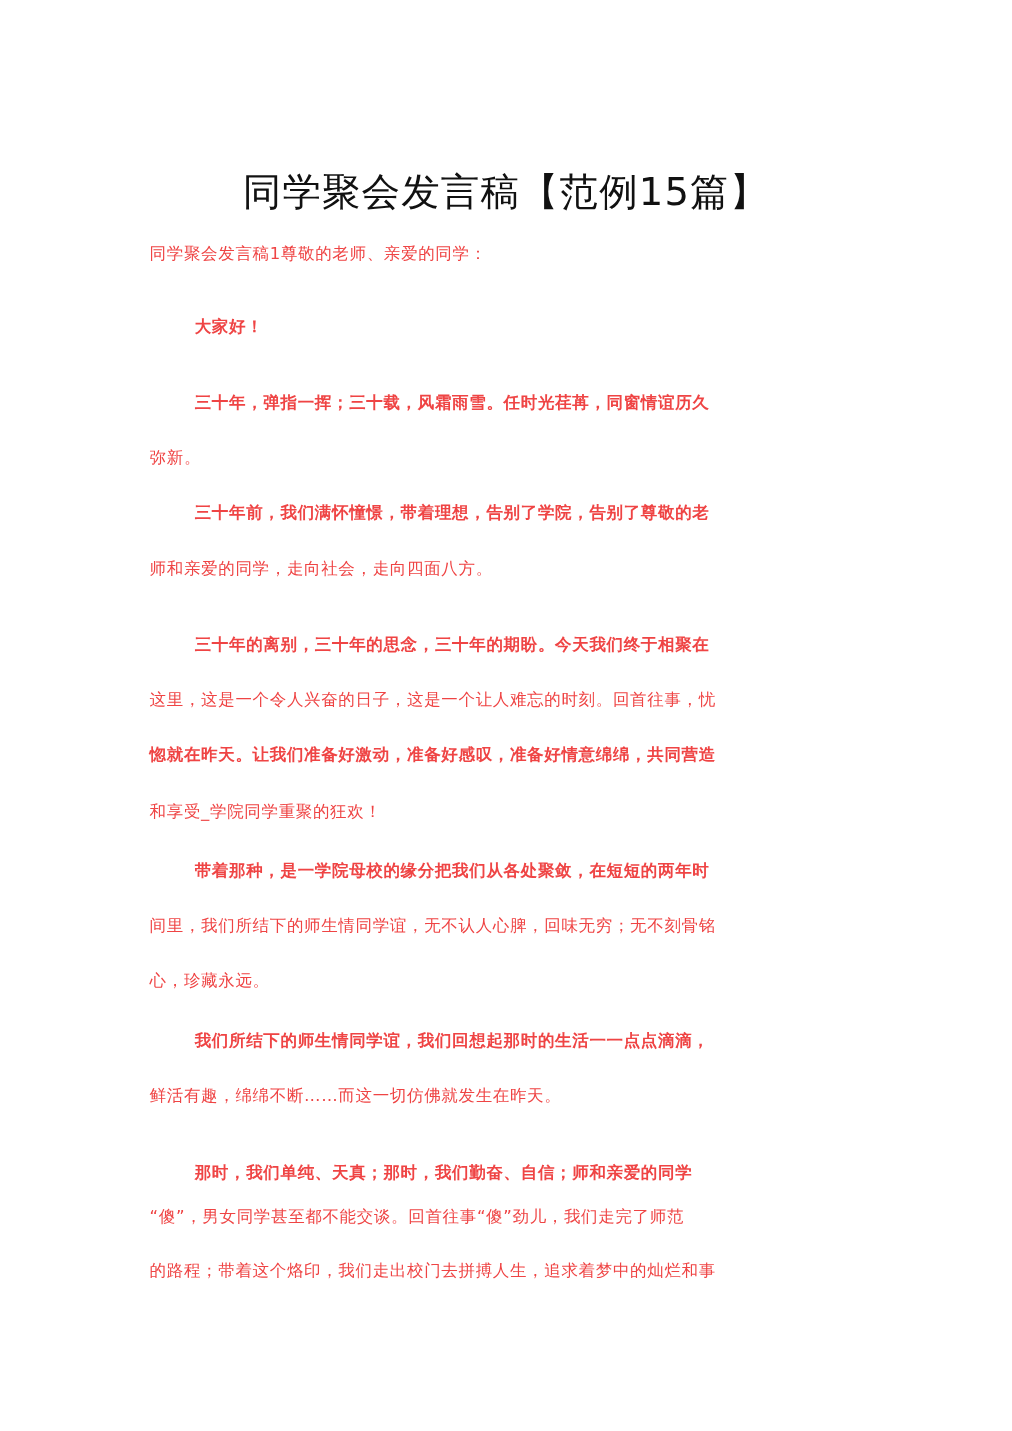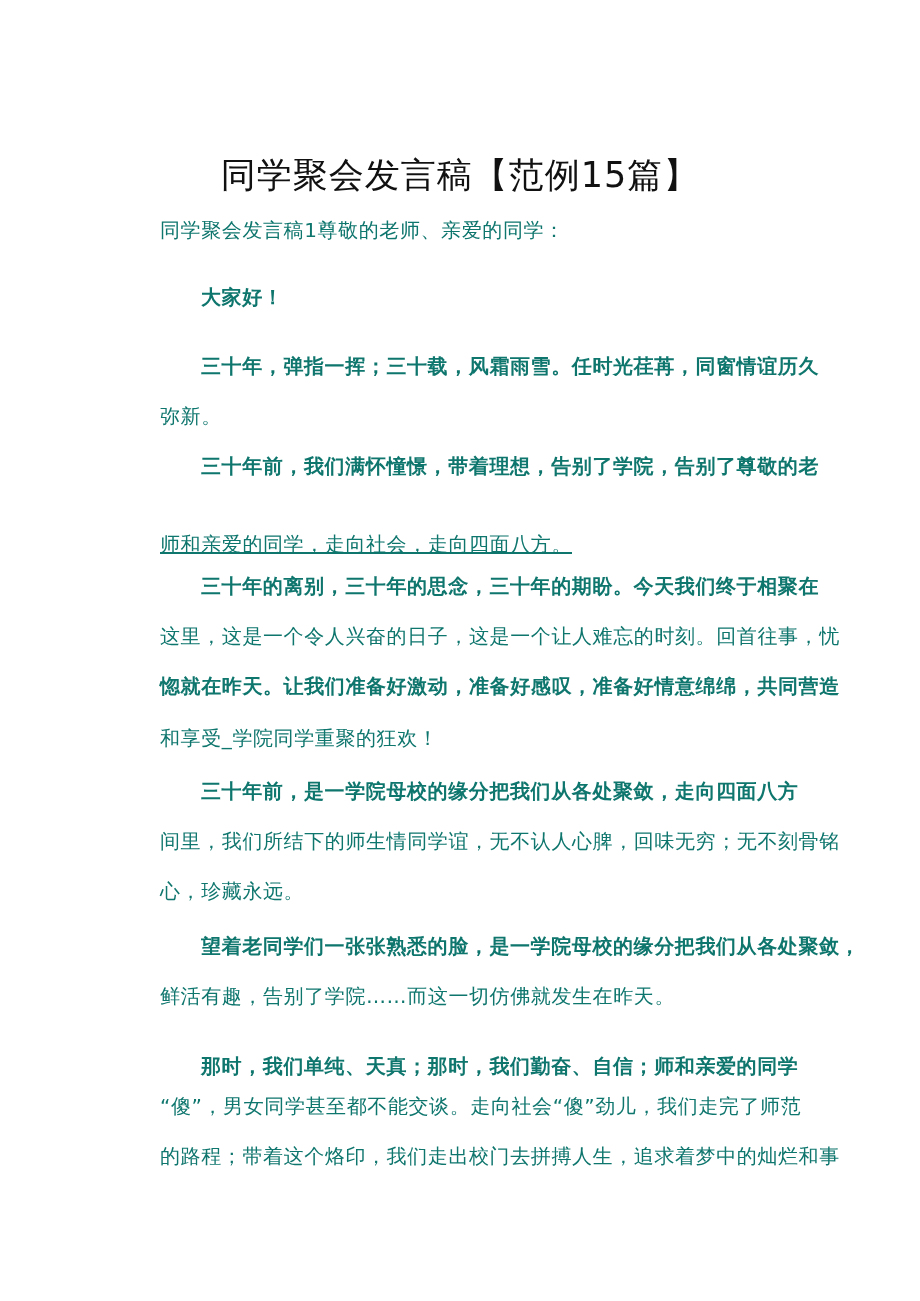--- a/index.html
+++ b/index.html
@@ -1,41 +1,41 @@
 <!DOCTYPE html>
 <html><head>
 <meta charset="utf-8">
 <style>
   html, body { margin: 0; padding: 0; background: #ffffff; }
   body { width: 920px; height: 1301px; position: relative; overflow: hidden;
          font-family: "DejaVu Sans", "Liberation Sans", sans-serif; color: #111; }
   .title { position: absolute; top: 150px; left: 0; width: 920px; text-align: center;
            font-size: 35px; letter-spacing: 1px; line-height: 50px; color: #111; }
-  .line { position: absolute; left: 136px; font-size: 20px; line-height: 26px;
-          white-space: nowrap; color: #0f766e; letter-spacing: 0.6px; margin-left: 24px; }
+  .line { position: absolute; left: 136px; font-size: 15px; line-height: 26px;
+          white-space: nowrap; color: #ef4444; letter-spacing: 0.6px; }
   .ind { left: 177px; font-weight: bold; }
 </style>
 </head>
 <body>
 
 <div>
   <h1 class="title" style="margin:0;font-weight:normal;">同学聚会发言稿【范例15篇】</h1>
   <div id="body-lines">
       <div class="line" style="top: 217px;">同学聚会发言稿1尊敬的老师、亲爱的同学：</div>
       <div class="line ind" style="top: 284px;">大家好！</div>
       <div class="line ind" style="top: 353px;">三十年，弹指一挥；三十载，风霜雨雪。任时光荏苒，同窗情谊历久</div>
       <div class="line" style="top: 403px;">弥新。</div>
       <div class="line ind" style="top: 453px;">三十年前，我们满怀憧憬，带着理想，告别了学院，告别了尊敬的老</div>
-      <div class="line" style="top: 531px; text-decoration: underline;">师和亲爱的同学，走向社会，走向四面八方。</div>
+      <div class="line" style="top: 504px;">师和亲爱的同学，走向社会，走向四面八方。</div>
       <div class="line ind" style="top: 573px; text-align: center;">三十年的离别，三十年的思念，三十年的期盼。今天我们终于相聚在</div>
       <div class="line" style="top: 623px;">这里，这是一个令人兴奋的日子，这是一个让人难忘的时刻。回首往事，忧</div>
       <div class="line" style="top: 673px; font-weight: bold;">惚就在昨天。让我们准备好激动，准备好感叹，准备好情意绵绵，共同营造</div>
       <div class="line" style="top: 725px;">和享受_学院同学重聚的狂欢！</div>
-      <div class="line ind" style="top: 778px;">三十年前，是一学院母校的缘分把我们从各处聚敛，走向四面八方</div>
+      <div class="line ind" style="top: 778px;">带着那种，是一学院母校的缘分把我们从各处聚敛，在短短的两年时</div>
       <div class="line" style="top: 828px;">间里，我们所结下的师生情同学谊，无不认人心脾，回味无穷；无不刻骨铭</div>
       <div class="line" style="top: 878px;">心，珍藏永远。</div>
-      <div class="line ind" style="top: 933px;">望着老同学们一张张熟悉的脸，是一学院母校的缘分把我们从各处聚敛，</div>
-      <div class="line" style="top: 983px;">鲜活有趣，告别了学院……而这一切仿佛就发生在昨天。</div>
+      <div class="line ind" style="top: 933px;">我们所结下的师生情同学谊，我们回想起那时的生活一一点点滴滴，</div>
+      <div class="line" style="top: 983px;">鲜活有趣，绵绵不断……而这一切仿佛就发生在昨天。</div>
       <div class="line ind" style="top: 1053px;">那时，我们单纯、天真；那时，我们勤奋、自信；师和亲爱的同学</div>
-      <div class="line" style="top: 1093px;">“傻”，男女同学甚至都不能交谈。走向社会“傻”劲儿，我们走完了师范</div>
+      <div class="line" style="top: 1093px;">“傻”，男女同学甚至都不能交谈。回首往事“傻”劲儿，我们走完了师范</div>
       <div class="line" style="top: 1143px; font-family: Liberation Serif, serif;">的路程；带着这个烙印，我们走出校门去拼搏人生，追求着梦中的灿烂和事</div>
     </div>
 </div>
 
 </body></html>

